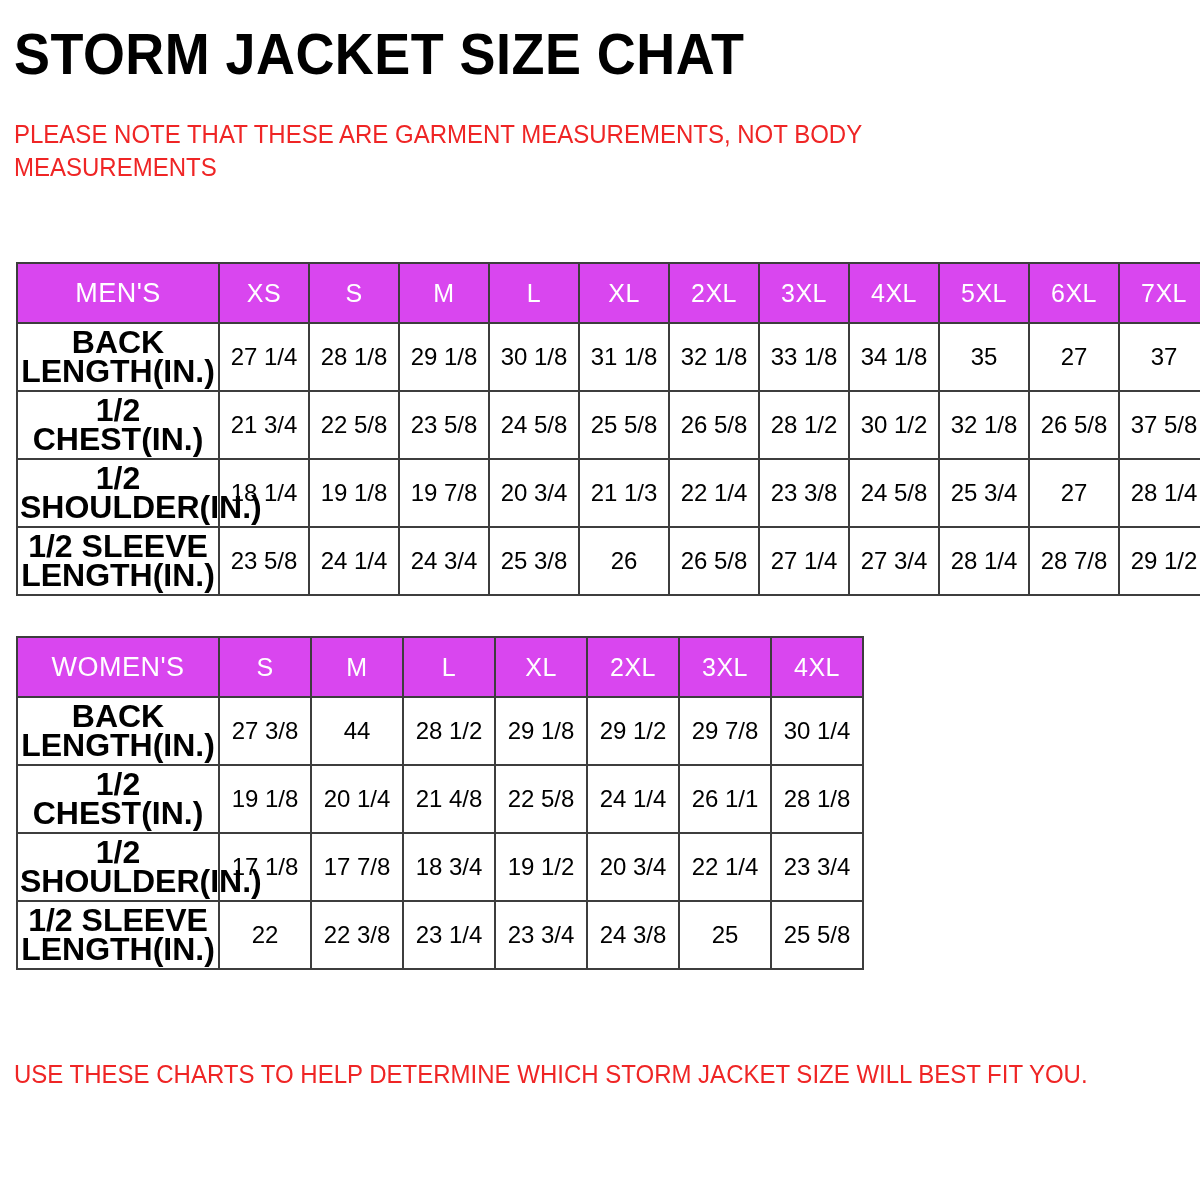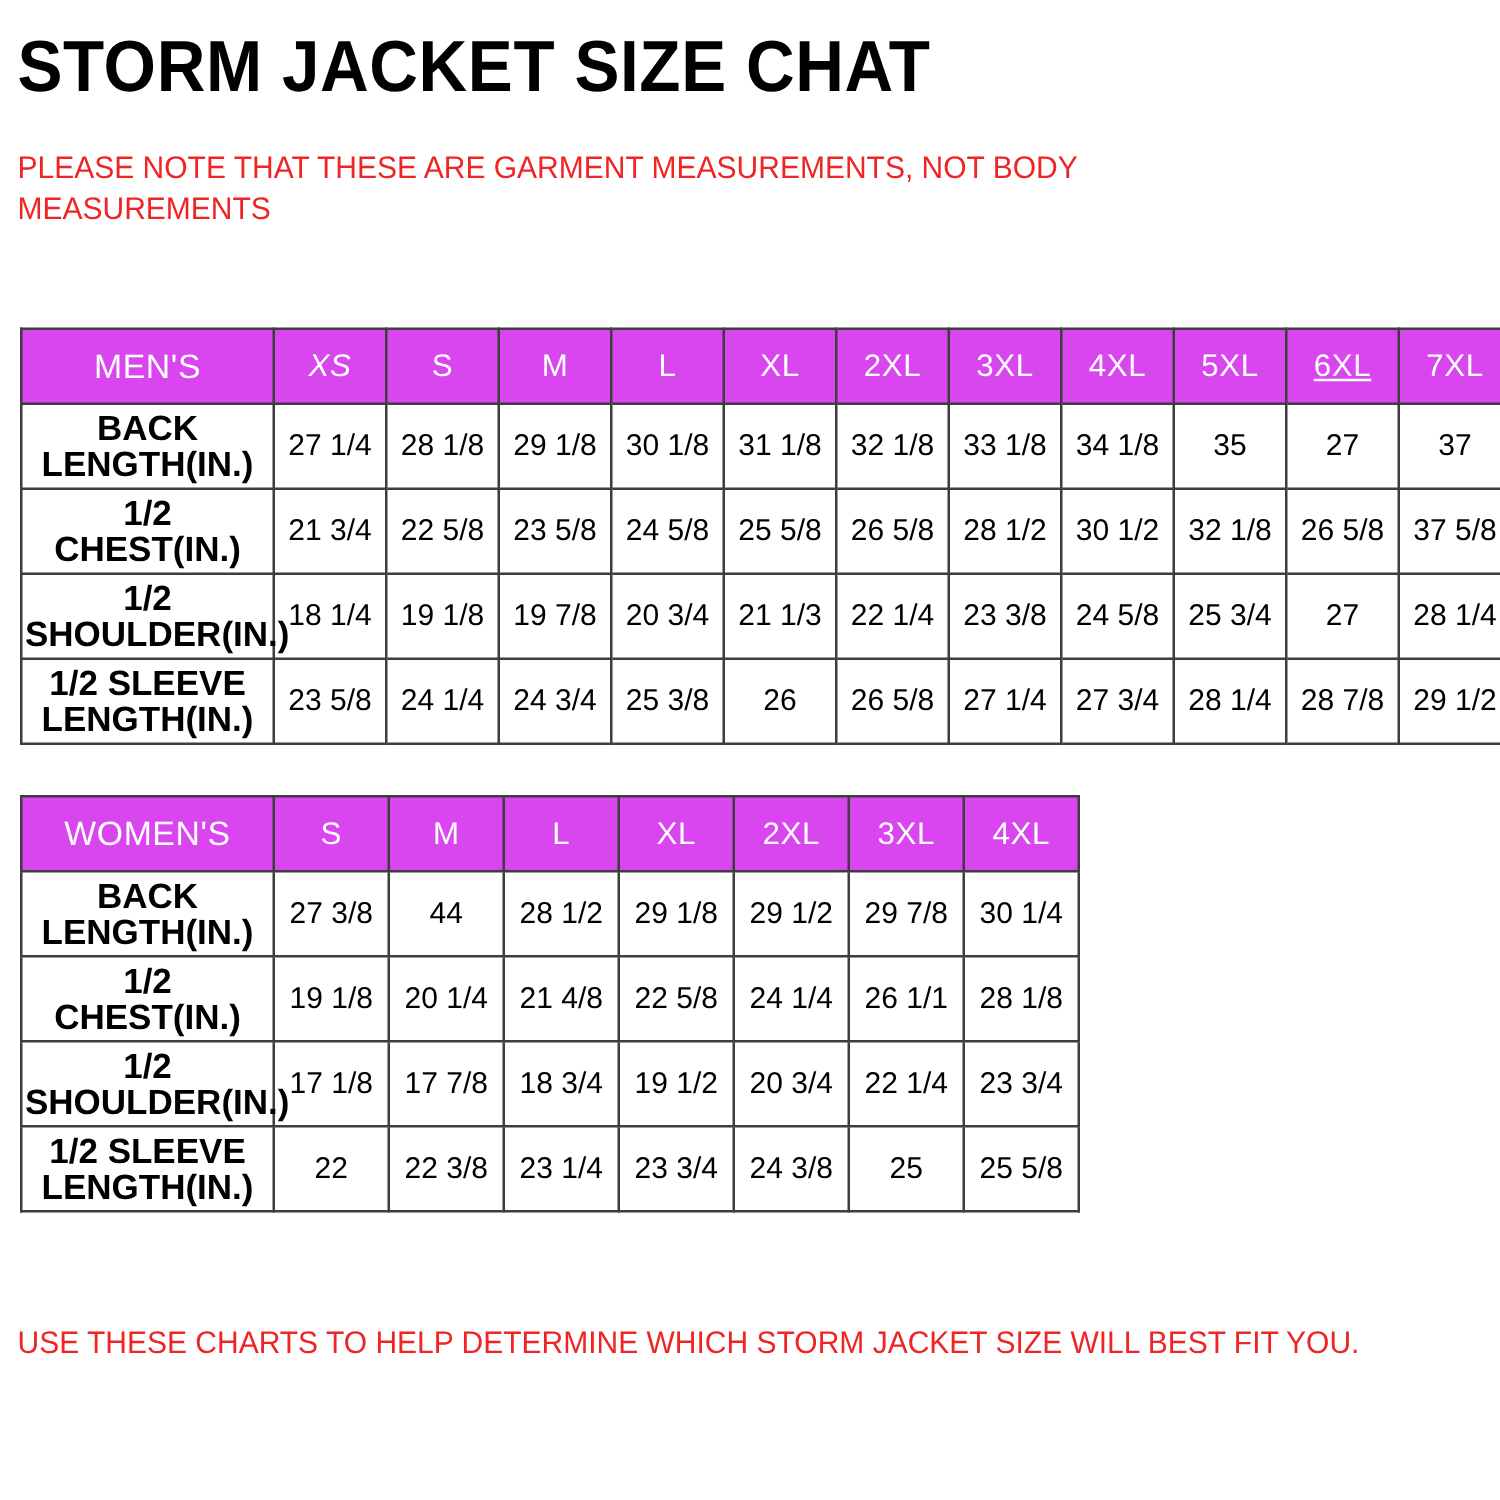--- a/index.html
+++ b/index.html
@@ -93,21 +93,21 @@
   .size-table thead th.corner {
     font-size: 27px;
   }
   .size-table tbody td {
     font-size: 24px;
     font-weight: 400;
     background: #ffffff;
   }
   .size-table tbody td.rowlabel {
     font-weight: 700;
-    font-size: 28px;
+    font-size: 32px;
     line-height: 29px;
     padding: 4px 2px;
   }
   .r-tall { height: 62px; }
   .r-short { height: 56px; }
 
   
   #mens-table {
     left: 16px;
     top: 262px;
@@ -126,30 +126,30 @@
 <div class="page">
 
   <div class="title">STORM JACKET SIZE CHAT</div>
 
   <div class="note-top">PLEASE NOTE THAT THESE ARE GARMENT MEASUREMENTS, NOT BODY MEASUREMENTS</div>
 
   <table class="size-table" id="mens-table">
     <thead>
       <tr>
           <th class="corner" style="width: 200px;">MEN'S</th>
-          <th style="width: 88px; font-style: italic;">XS</th>
+          <th style="width: 88px;">XS</th>
           <th style="width: 88px;">S</th>
           <th style="width: 88px;">M</th>
           <th style="width: 88px;">L</th>
           <th style="width: 88px;">XL</th>
           <th style="width: 88px;">2XL</th>
           <th style="width: 88px;">3XL</th>
           <th style="width: 88px;">4XL</th>
           <th style="width: 88px;">5XL</th>
-          <th style="width: 88px; text-decoration: underline;">6XL</th>
+          <th style="width: 88px;">6XL</th>
           <th style="width: 88px;">7XL</th>
         </tr>
     </thead>
     <tbody>
         <tr class="r-tall">
           <td class="rowlabel">BACK LENGTH(IN.)</td>
           <td>27 1/4</td>
           <td>28 1/8</td>
           <td>29 1/8</td>
           <td>30 1/8</td>

